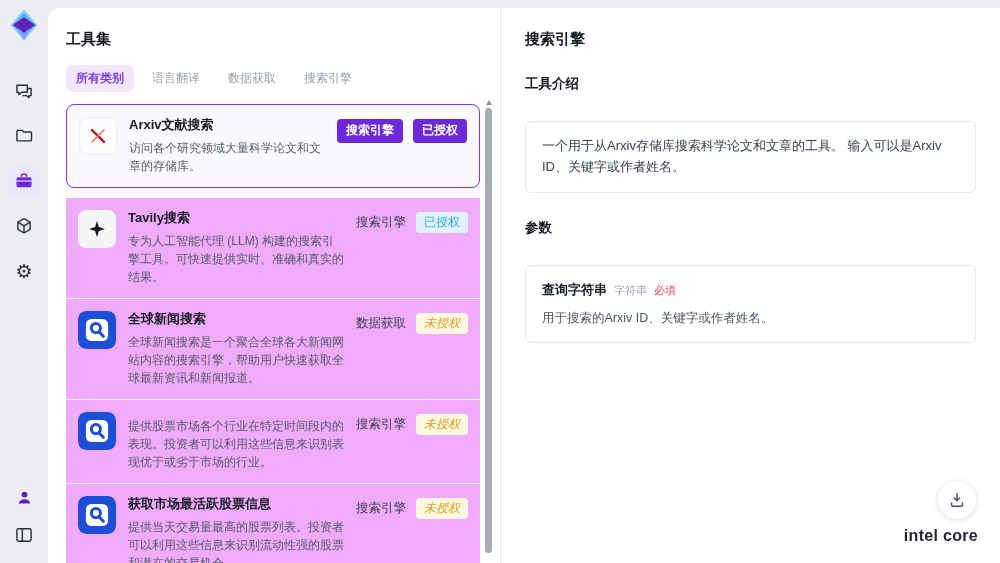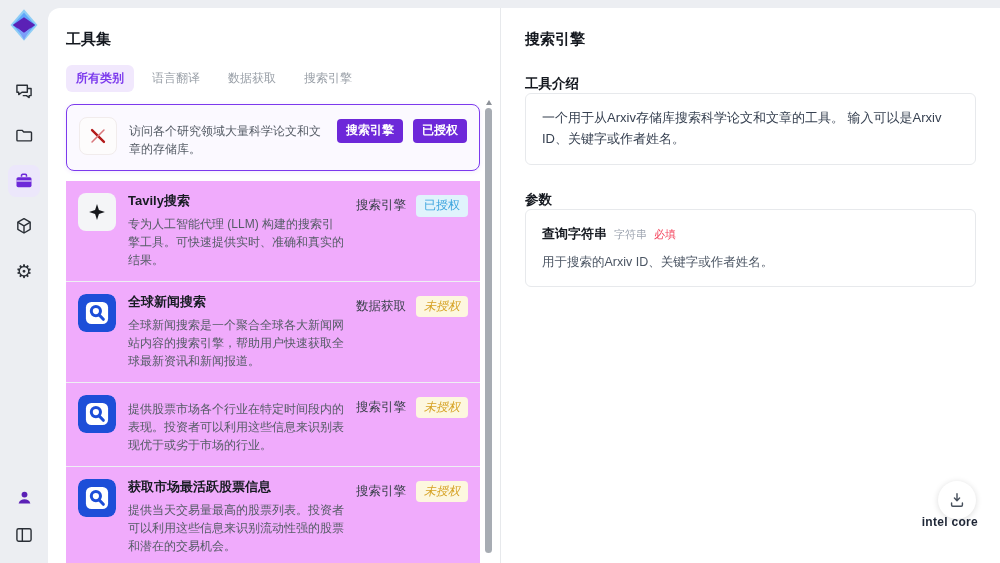--- a/index.html
+++ b/index.html
@@ -70,37 +70,37 @@
     width:0; height:0; margin:0 auto 3px auto;
     border-left:3.5px solid transparent; border-right:3.5px solid transparent;
     border-bottom:5px solid #8d9299;
   }
   .scroll-thumb { width:7px; height:calc(100% - 18px); background:#a7acb3; border-radius:4px; }
   
   .detail-panel { flex:1; border-left:1px solid #e7e9ec; padding:18px 24px; position:relative; }
   .detail-title { font-size:15px; font-weight:bold; color:#14181f; margin-top:4px; }
   .section-head { font-size:13.5px; font-weight:bold; color:#14181f; margin-top:26px; }
   .info-box {
-    margin-top:0; border:1px solid #e7e9ec; border-radius:6px;
+    margin-top:28px; border:1px solid #e7e9ec; border-radius:6px;
     padding:14px 16px; font-size:13px; color:#374151; line-height:1.6; background:#fff;
   }
   .param-head { display:flex; align-items:baseline; gap:7px; }
   .param-name { font-size:13px; font-weight:bold; color:#171b22; }
   .param-type { font-size:11px; color:#9ca3af; }
   .param-required { font-size:11px; color:#f4465e; }
   .param-desc { font-size:12.5px; color:#4b5563; margin-top:9px; line-height:1.5; }
   
   .fab {
     position:absolute; right:24px; bottom:44px; width:38px; height:38px;
     border-radius:50%; background:#fff; box-shadow:0 1px 6px rgba(0,0,0,.14);
     display:flex; align-items:center; justify-content:center; cursor:pointer; z-index:6;
   }
   .brand {
-    position:absolute; right:22px; bottom:34px; z-index:6;
-    font-size:12px; color:#1e2636; font-weight:bold; letter-spacing:.3px;
+    position:absolute; right:22px; bottom:18px; z-index:6;
+    font-size:16px; color:#1e2636; font-weight:bold; letter-spacing:.3px;
   }
   svg { display:block; }
 </style>
 </head>
 <body>
 
 <div class="rail">
   <div class="logo">
     <svg width="36" height="36" viewBox="0 0 32 32">
       <polygon points="16,2 28,16 16,30 4,16" fill="#8ecdf6"></polygon>
@@ -169,20 +169,21 @@
     <div class="tools">
 
       <div class="tool-card selected">
         <div class="tool-icon icon-white">
           <svg width="22" height="22" viewBox="0 0 24 24">
             <path d="M5.5 5.5l13 13" stroke="#b31b1b" stroke-width="2.6" stroke-linecap="round"></path>
             <path d="M18.5 5.5l-13 13" stroke="#d9777c" stroke-width="1.7" stroke-linecap="round"></path>
           </svg>
         </div>
         <div class="tool-text">
+          <div class="tool-name">Arxiv文献搜索</div>
           <div class="tool-desc">访问各个研究领域大量科学论文和文章的存储库。</div>
         </div>
         <div class="tool-side">
           <span class="badge solid">搜索引擎</span>
           <span class="badge solid">已授权</span>
         </div>
       </div>
 
       <div class="tool-card plain">
         <div class="tool-icon icon-light">

